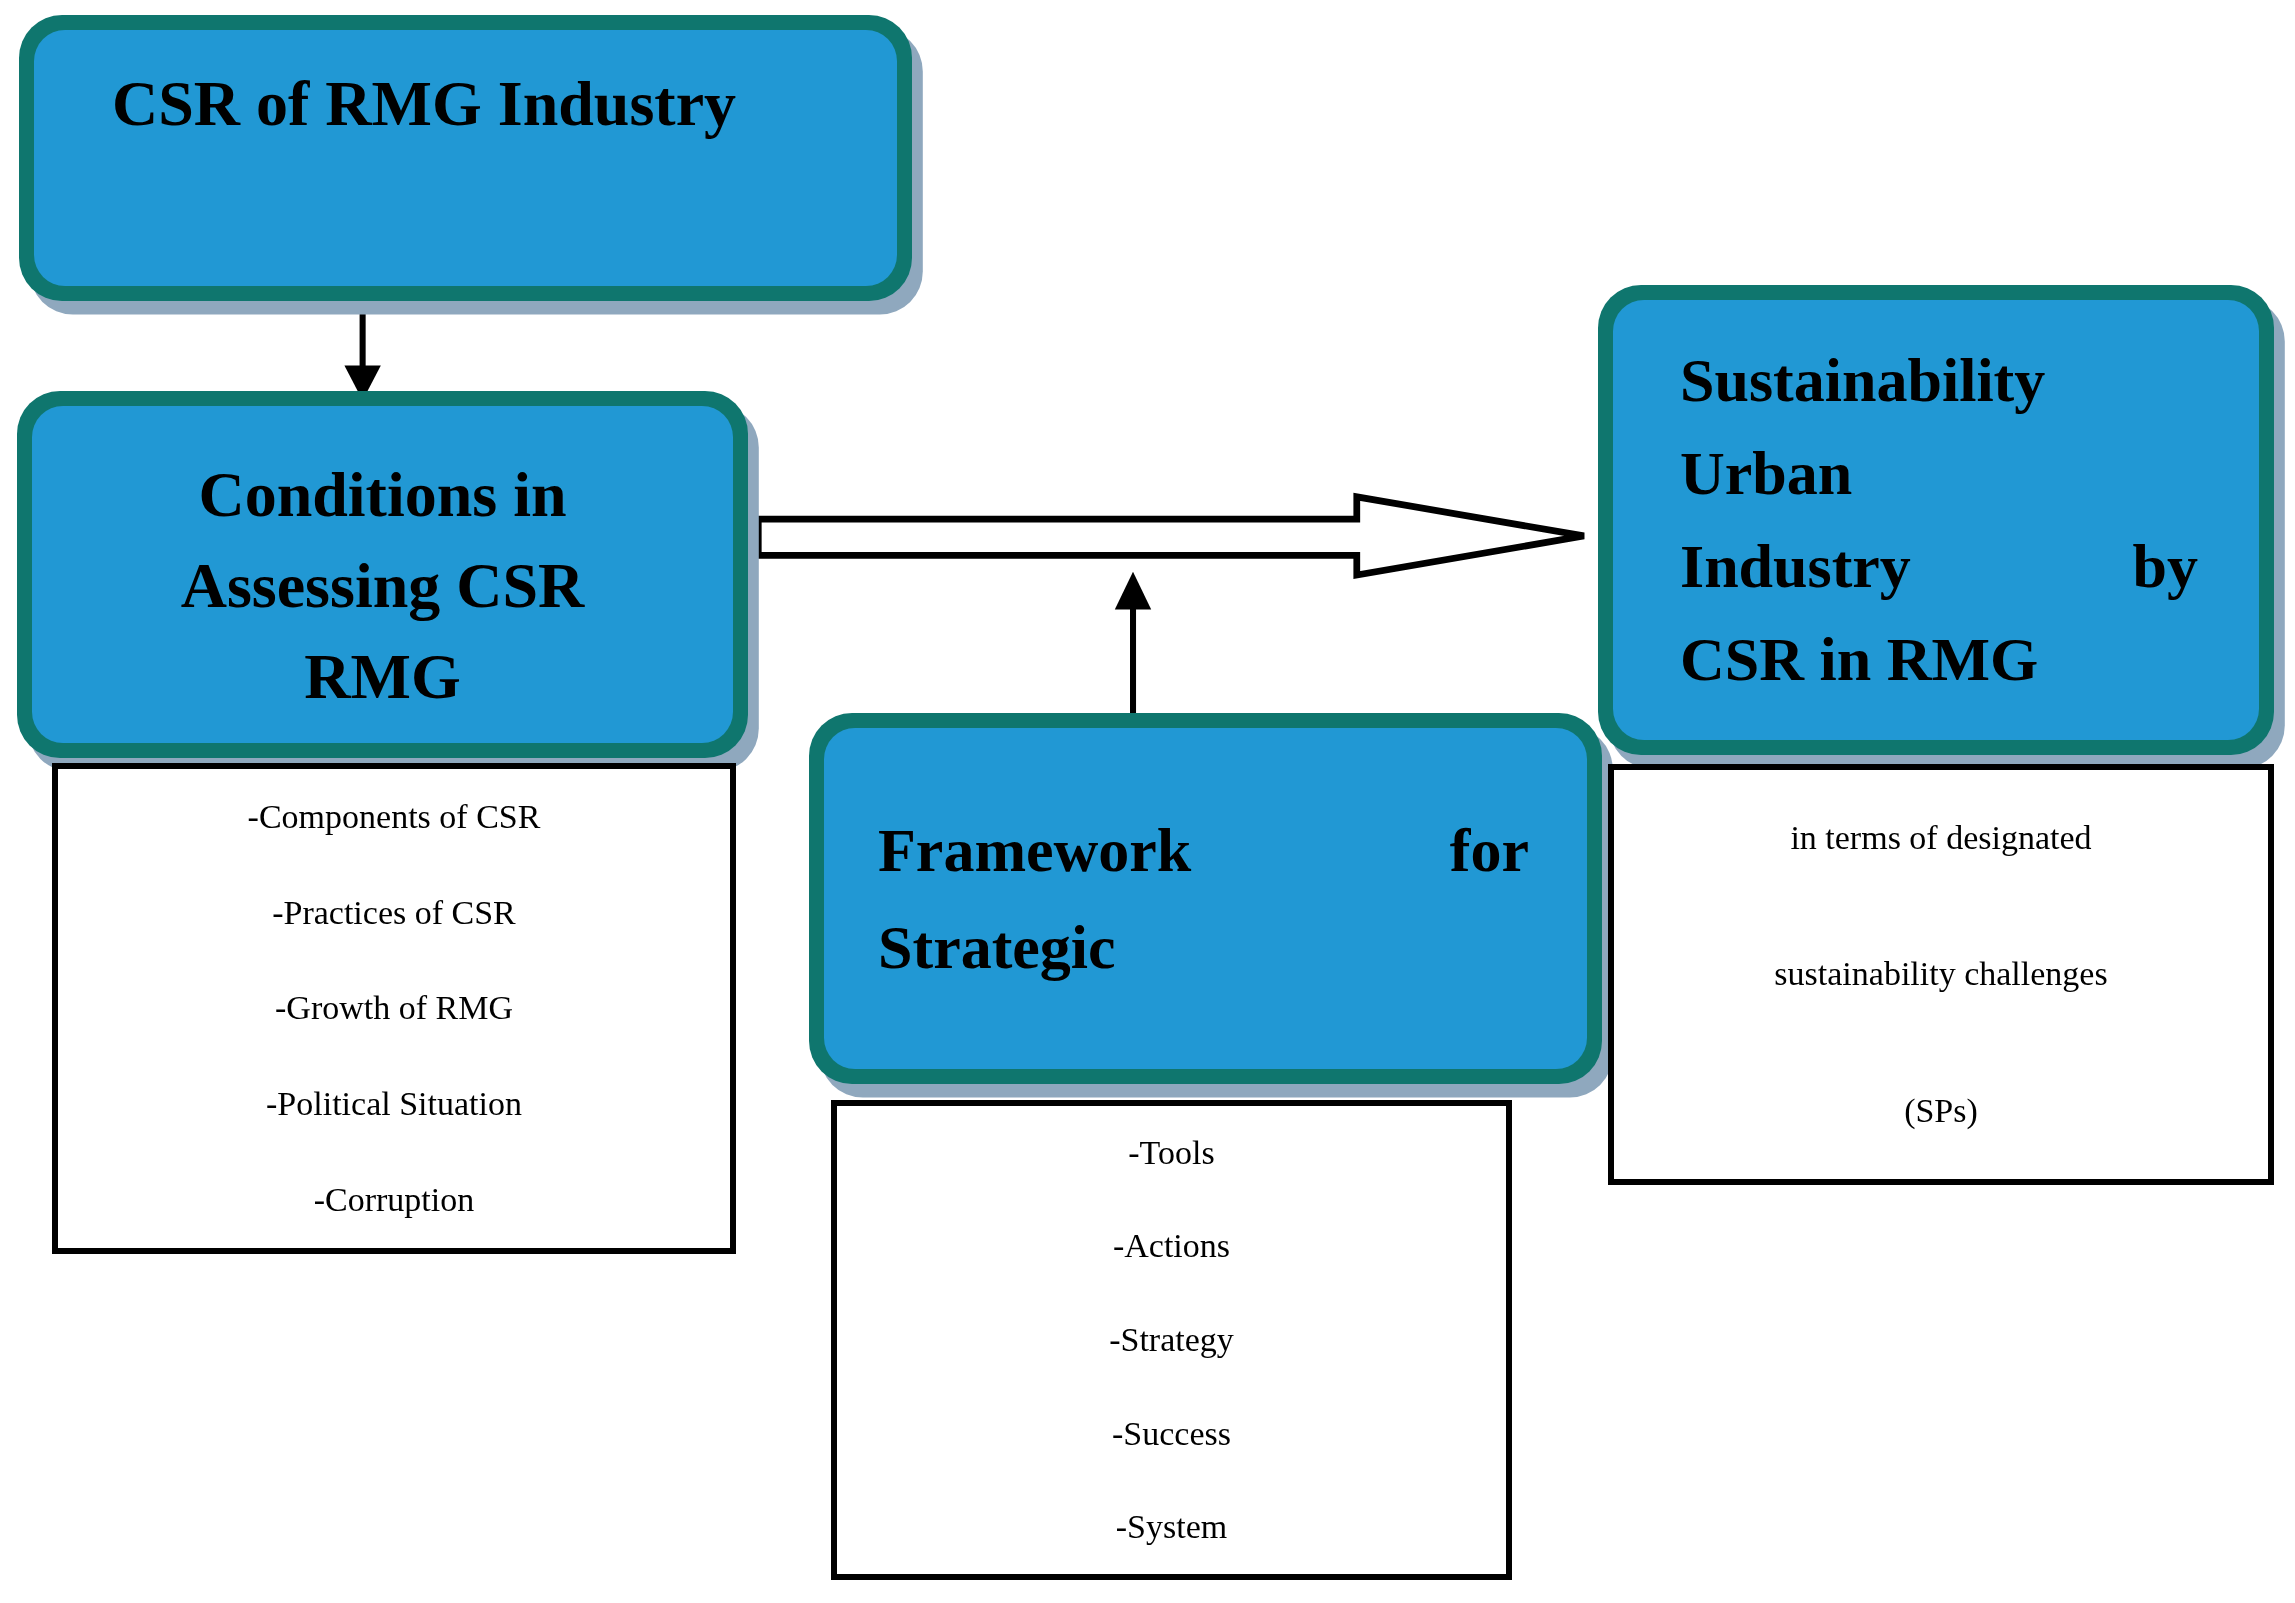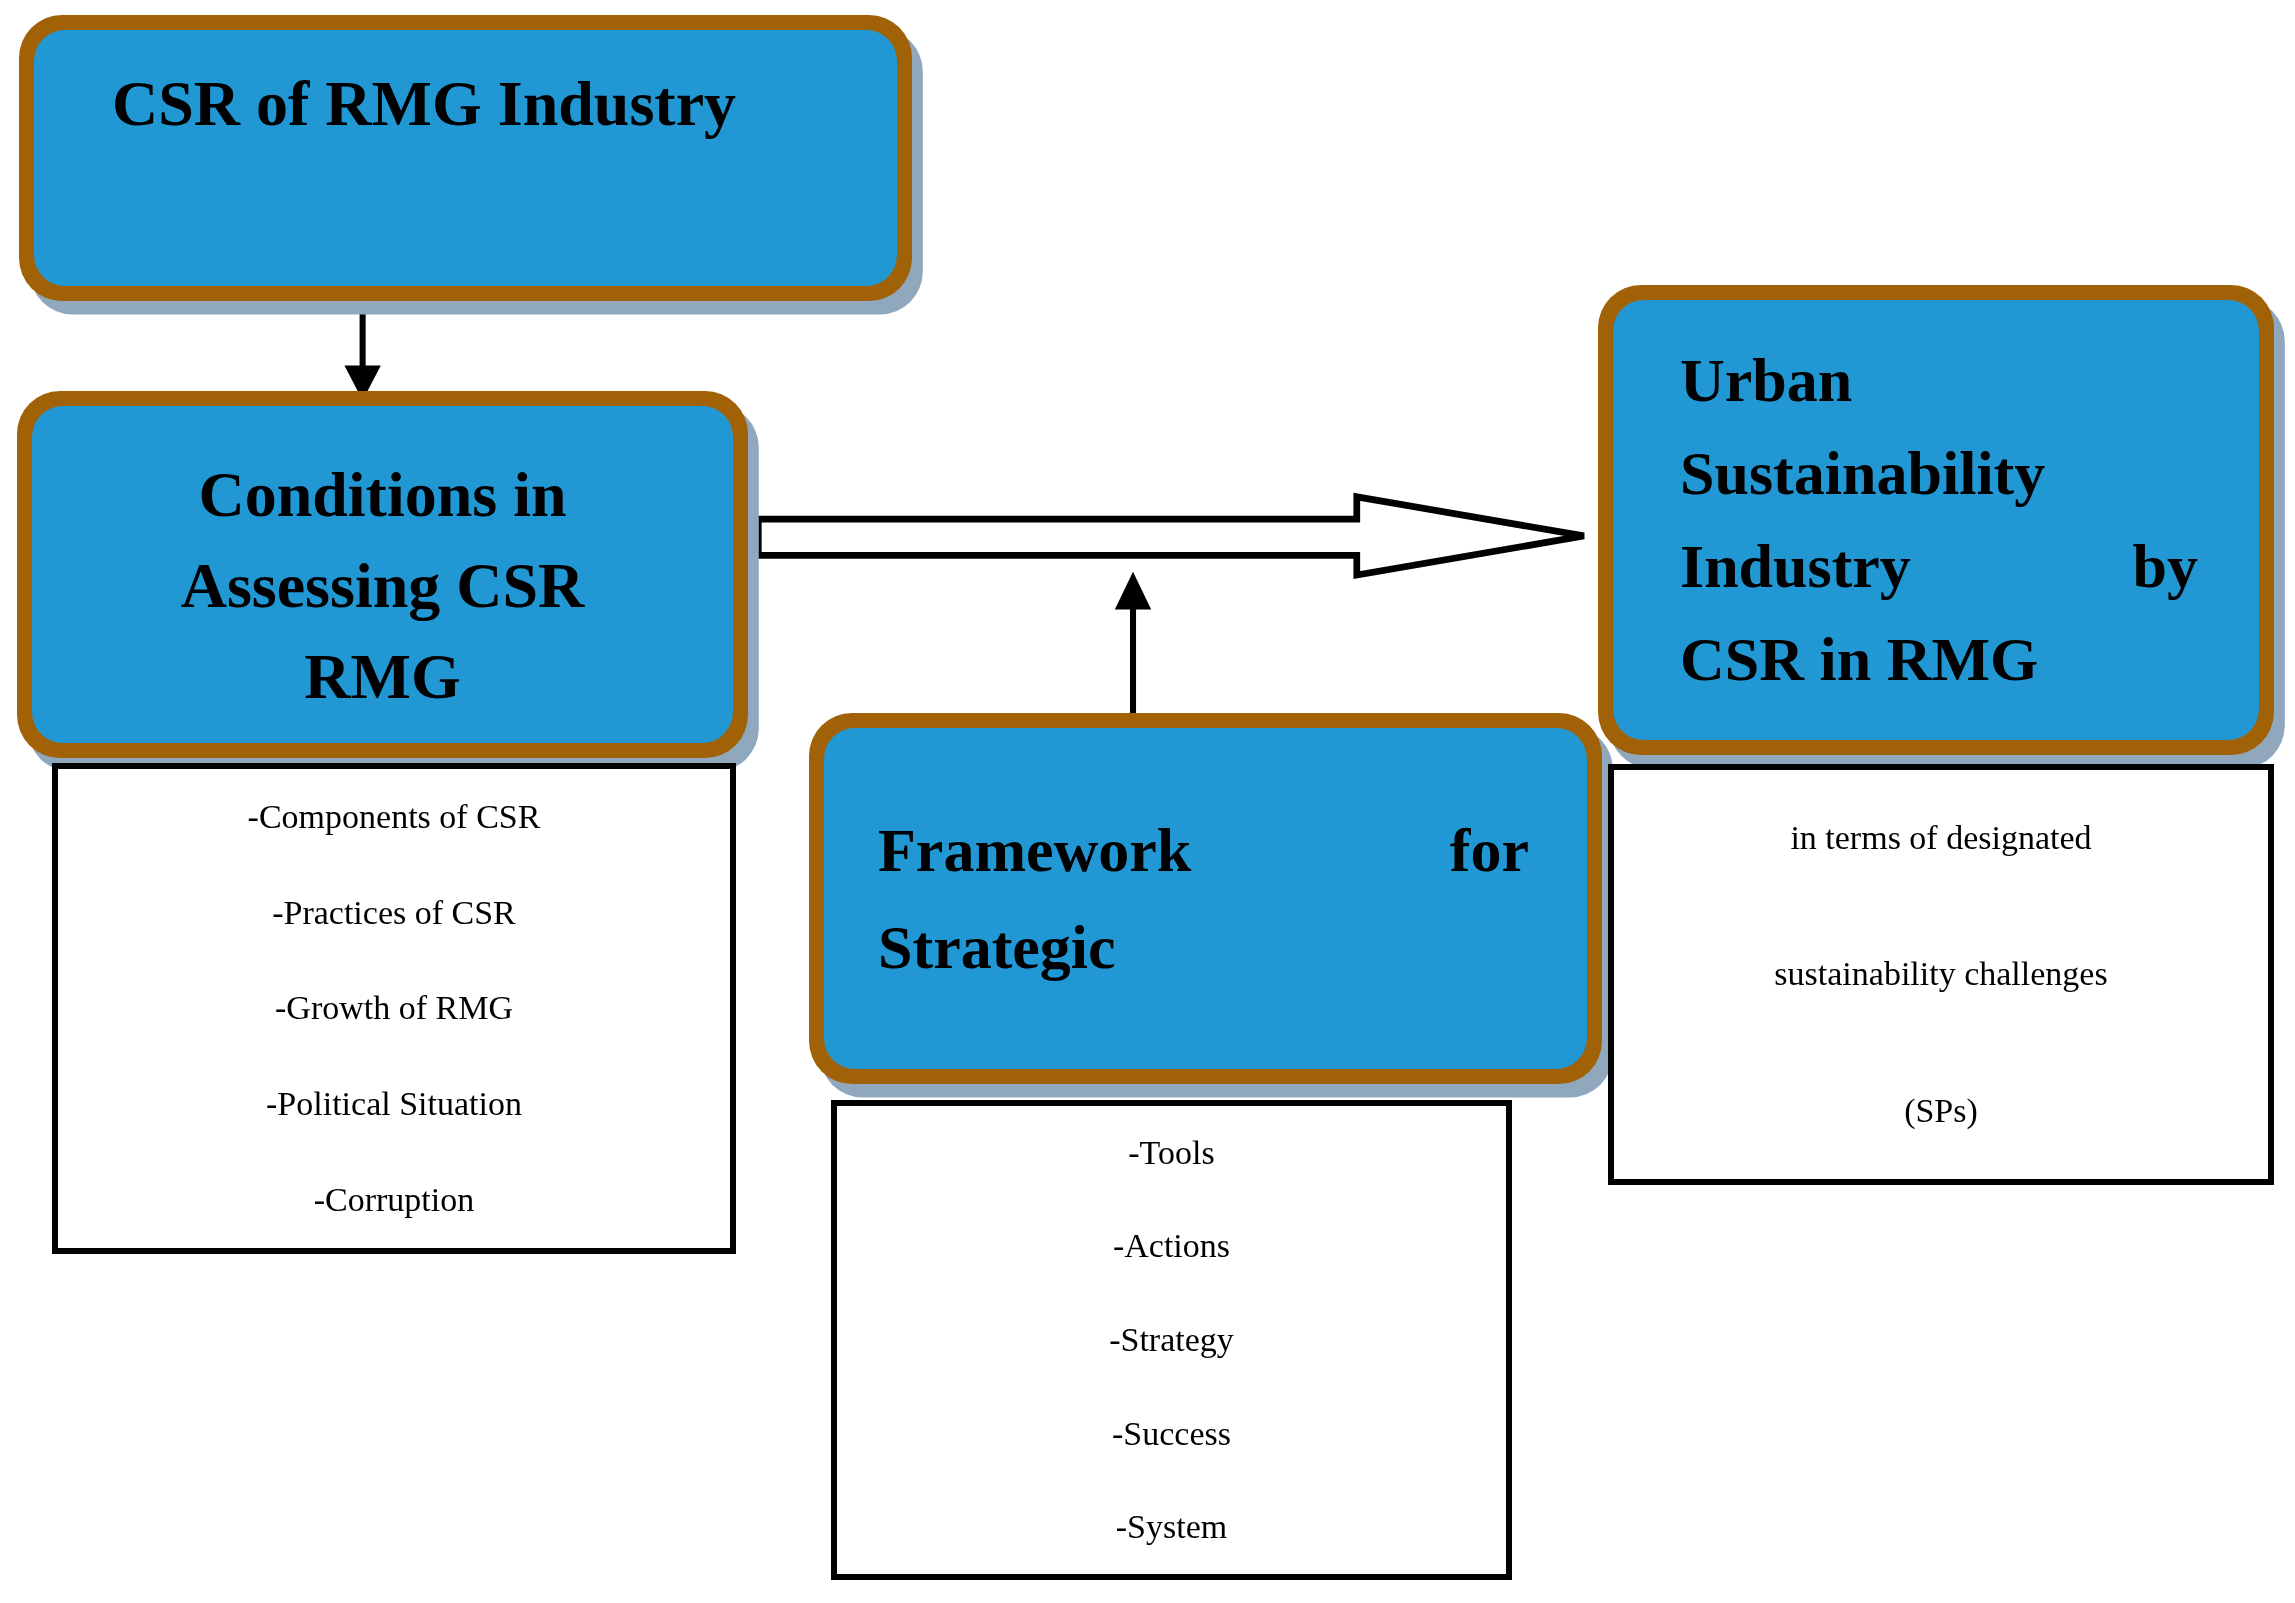--- a/index.html
+++ b/index.html
@@ -2,21 +2,21 @@
 <html style="font-size:10.8px"><head>
 <meta charset="utf-8">
 <style>
   html,body{margin:0;padding:0;background:#ffffff;}
   .stage{
     position:relative;width:2295px;height:1603px;background:#ffffff;overflow:hidden;
     font-family:"Liberation Serif","DejaVu Serif",serif;color:#000;
   }
   
   .node{
-    position:absolute;background:#a16207;border-radius:43px;
+    position:absolute;background:#0f766e;border-radius:43px;
     box-shadow:10.8px 13.5px 0 #8FA8BE;
   }
   .node .fill{
     position:absolute;inset:15px;background:#2198D4;border-radius:31px;
   }
   .node .content{
     position:absolute;inset:15px;display:flex;flex-direction:column;
     font-weight:bold;
   }
   .line{white-space:pre;}
@@ -94,22 +94,22 @@
     <span class="line">-Tools</span>
     <span class="line">-Actions</span>
     <span class="line">-Strategy</span>
     <span class="line">-Success</span>
     <span class="line">-System</span>
   </div>
 
   <div class="node n4" style="left:1598px;top:285px;width:676px;height:470px;">
     <div class="fill"></div>
     <div class="content">
+      <span class="line">Sustainability</span>
       <span class="line">Urban</span>
-      <span class="line">Sustainability</span>
       <span class="justify-row">
         <span class="line">Industry</span>
         <span class="line">by</span>
       </span>
       <span class="line">CSR in RMG</span>
     </div>
   </div>
 
   <div class="listbox" style="left:1608px;top:764px;width:654px;height:409px;">
     <span class="line">in terms of designated</span>

